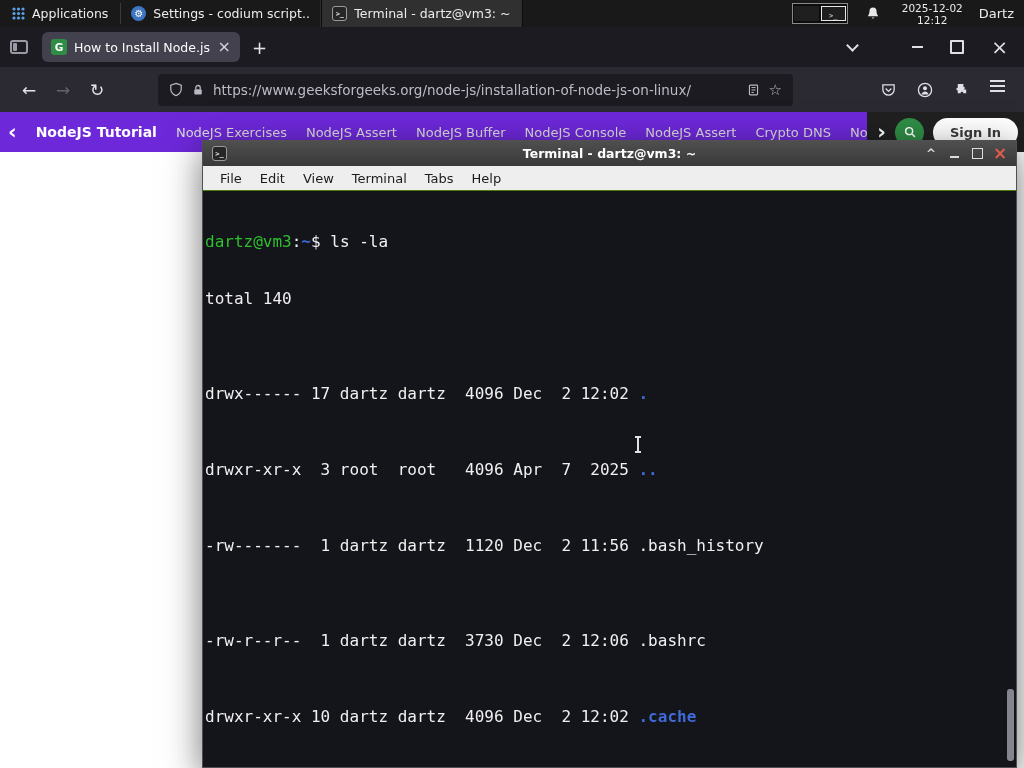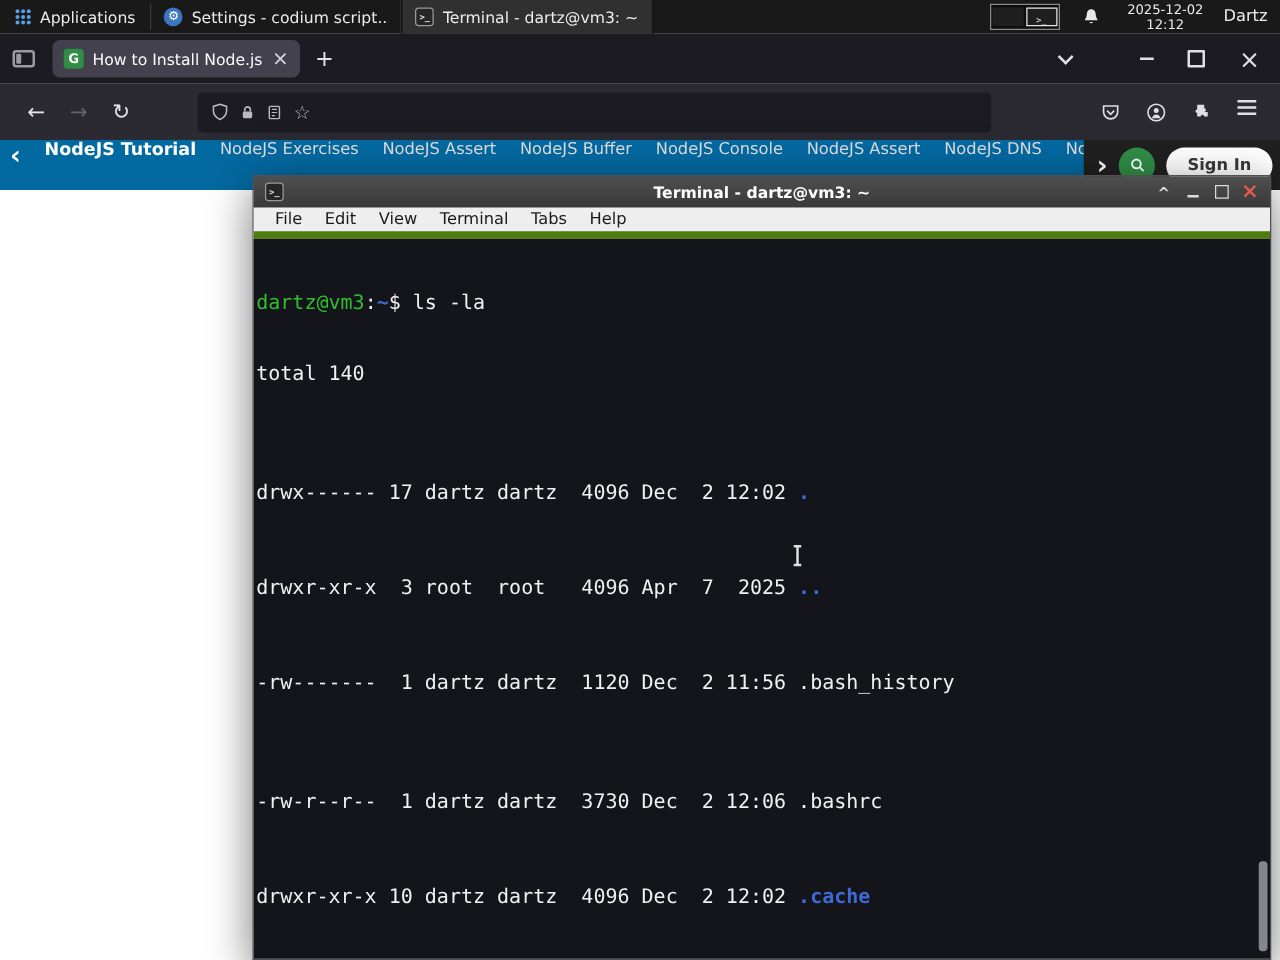--- a/index.html
+++ b/index.html
@@ -56,21 +56,21 @@
   .icon-forward::before{content:"→";}
   .icon-reload::before{content:"↻";}
   .nav-btn.disabled{color:#62626d;}
   .urlbar{width:635px;height:32px;margin-left:44px;background:var(--urlbar);border-radius:4px;display:flex;align-items:center;gap:9px;padding:0 11px;}
   .url-text{flex:1;color:#bcbcc6;font-size:13.5px;white-space:nowrap;overflow:hidden;text-overflow:ellipsis;}
   .star-icon::before{content:"☆";font-size:15px;color:#b9b9c4;}
   .right-icons{margin-left:auto;display:flex;align-items:center;gap:21px;padding-right:6px;}
   .hamburger{width:16px;}
   .hamburger::before{content:"";display:block;width:15px;height:2px;background:#dfdfe6;box-shadow:0 5px 0 #dfdfe6,0 10px 0 #dfdfe6;margin-top:-10px;}
 
-  .sitenav{height:40px;background:#0369a1;display:flex;align-items:flex-start;color:#dcdcdc;font-size:13px;padding:0 8px;gap:19px;position:relative;overflow:hidden;}
+  .sitenav{height:40px;background:#6d28d9;display:flex;align-items:center;color:#dcdcdc;font-size:13px;padding:0 8px;gap:19px;position:relative;overflow:hidden;}
   .sn-left{color:#fff;}
   .sn-left::before{content:"‹";font-size:21px;font-weight:bold;}
   .sn-active{font-weight:bold;font-size:14px;color:#fff;white-space:nowrap;}
   .sn-item{white-space:nowrap;}
   .sn-right{position:absolute;right:0;top:0;bottom:0;display:flex;align-items:center;gap:9px;padding:0 6px 0 10px;background:#202020;}
   .sn-right-ch{color:#fff;}
   .sn-right-ch::before{content:"›";font-size:21px;font-weight:bold;}
   .search-circle{width:29px;height:29px;border-radius:50%;background:#2f8d46;display:flex;align-items:center;justify-content:center;}
   .signin{height:29px;border-radius:15px;background:#fff;color:#3a3a3a;font-size:13px;display:flex;align-items:center;padding:0 17px;font-weight:bold;}
   .page{height:616px;background:#fff;}
@@ -78,21 +78,21 @@
   
   .terminal{position:absolute;left:202px;top:140px;width:815px;height:628px;z-index:40;display:flex;flex-direction:column;border:1px solid #505050;box-shadow:0 10px 34px rgba(0,0,0,.55);}
   .t-title{height:25px;background:linear-gradient(#4f4f4f,#393939);display:flex;align-items:center;padding:0 9px;position:relative;flex:none;}
   .t-title-label{position:absolute;left:90px;right:90px;text-align:center;color:#fff;font-size:12.5px;font-weight:bold;white-space:nowrap;overflow:hidden;}
   .t-btns{margin-left:auto;display:flex;align-items:center;gap:9px;position:relative;z-index:2;}
   .t-btn{width:14px;height:14px;display:flex;align-items:center;justify-content:center;color:#dcdcdc;}
   .tbt-shade::before{content:"^";font-size:12px;font-weight:bold;}
   .tbt-min::before{content:"";display:block;width:9px;height:2px;background:#dcdcdc;margin-top:6px;}
   .tbt-max::before{content:"";display:block;width:9px;height:9px;border:1.5px solid #dcdcdc;}
   .tbt-close::before{content:"×";font-size:17px;font-weight:bold;color:#e05a4e;line-height:1;}
-  .t-menu{height:25px;background:#eee;border-bottom:6px solid #4d7c0f;display:flex;align-items:center;gap:18px;padding:0 17px;font-size:13px;color:#1b1b1b;flex:none;}
+  .t-menu{height:25px;background:#eee;border-bottom:1px solid #4d7c0f;display:flex;align-items:center;gap:18px;padding:0 17px;font-size:13px;color:#1b1b1b;flex:none;}
   .t-body{flex:1;background:var(--term-bg);position:relative;overflow:hidden;font-family:"DejaVu Sans Mono","Liberation Mono",monospace;font-size:16px;line-height:19px;color:var(--term-fg);padding:3px 0 0 2px;white-space:pre;}
   .t-line{height:19px;}
   .prompt-user{color:var(--term-green);font-weight:normal;}
   .prompt-path{color:var(--term-blue);font-weight:bold;}
   .fname.type-dir{color:var(--term-blue);font-weight:bold;}
   .fname.type-file{color:var(--term-fg);}
   .t-scroll{position:absolute;top:0;right:0;bottom:0;width:11px;}
   .t-thumb{position:absolute;right:2px;bottom:6px;width:7px;height:72px;background:#85858f;border-radius:3px;}
   .ibeam{position:absolute;left:434px;top:246px;width:2px;height:15px;background:#e0e0e0;box-shadow:0 0 1px #000;}
   .ibeam::before,.ibeam::after{content:"";position:absolute;left:-2px;width:6px;height:2px;background:#e0e0e0;}
@@ -170,20 +170,21 @@
       <span class="nav-btn icon-forward disabled"></span>
       <span class="nav-btn icon-reload"></span>
       <div class="urlbar">
         <svg width="14" height="15" viewBox="0 0 16 16">
             <path d="M8 1l6 2v4c0 4-2.5 6.5-6 8-3.5-1.5-6-4-6-8V3z" fill="none" stroke="#b9b9c4" stroke-width="1.4"></path>
           </svg>
         <svg width="12" height="14" viewBox="0 0 16 16">
             <rect x="3" y="7" width="10" height="7" rx="1.5" fill="#b9b9c4"></rect>
             <path d="M5 7V5a3 3 0 0 1 6 0v2" fill="none" stroke="#b9b9c4" stroke-width="1.7"></path>
           </svg>
+        <span class="url-text">https://www.geeksforgeeks.org/node-js/installation-of-node-js-on-linux/</span>
         <svg width="13" height="14" viewBox="0 0 16 16">
             <rect x="3" y="2" width="10" height="12" rx="1" fill="none" stroke="#b9b9c4" stroke-width="1.4"></rect>
             <path d="M5.5 5h5M5.5 8h5M5.5 11h3" stroke="#b9b9c4" stroke-width="1.2"></path>
           </svg>
         <span class="star-icon"></span>
       </div>
       <div class="right-icons">
         <svg width="15" height="15" viewBox="0 0 16 16">
             <path d="M2 3h12v5a6 6 0 0 1-12 0z" fill="none" stroke="#dfdfe6" stroke-width="1.4"></path>
             <path d="M5 7l3 3 3-3" fill="none" stroke="#dfdfe6" stroke-width="1.4"></path>
@@ -200,21 +201,21 @@
       </div>
     </div>
     <div class="sitenav">
       <span class="sn-left"></span>
       <span class="sn-active">NodeJS Tutorial</span>
       <span class="sn-item">NodeJS Exercises</span>
       <span class="sn-item">NodeJS Assert</span>
       <span class="sn-item">NodeJS Buffer</span>
       <span class="sn-item">NodeJS Console</span>
       <span class="sn-item">NodeJS Assert</span>
-      <span class="sn-item">NodeJS DNS</span>
+      <span class="sn-item">Crypto DNS</span>
       <span class="sn-item">Node</span>
       <div class="sn-right">
         <span class="sn-right-ch"></span>
         <span class="search-circle">
           <svg width="14" height="14" viewBox="0 0 16 16">
               <circle cx="7" cy="7" r="4" fill="none" stroke="#fff" stroke-width="1.7"></circle>
               <path d="M10 10l3.6 3.6" stroke="#fff" stroke-width="1.7"></path>
             </svg>
         </span>
         <span class="signin">Sign In</span>

